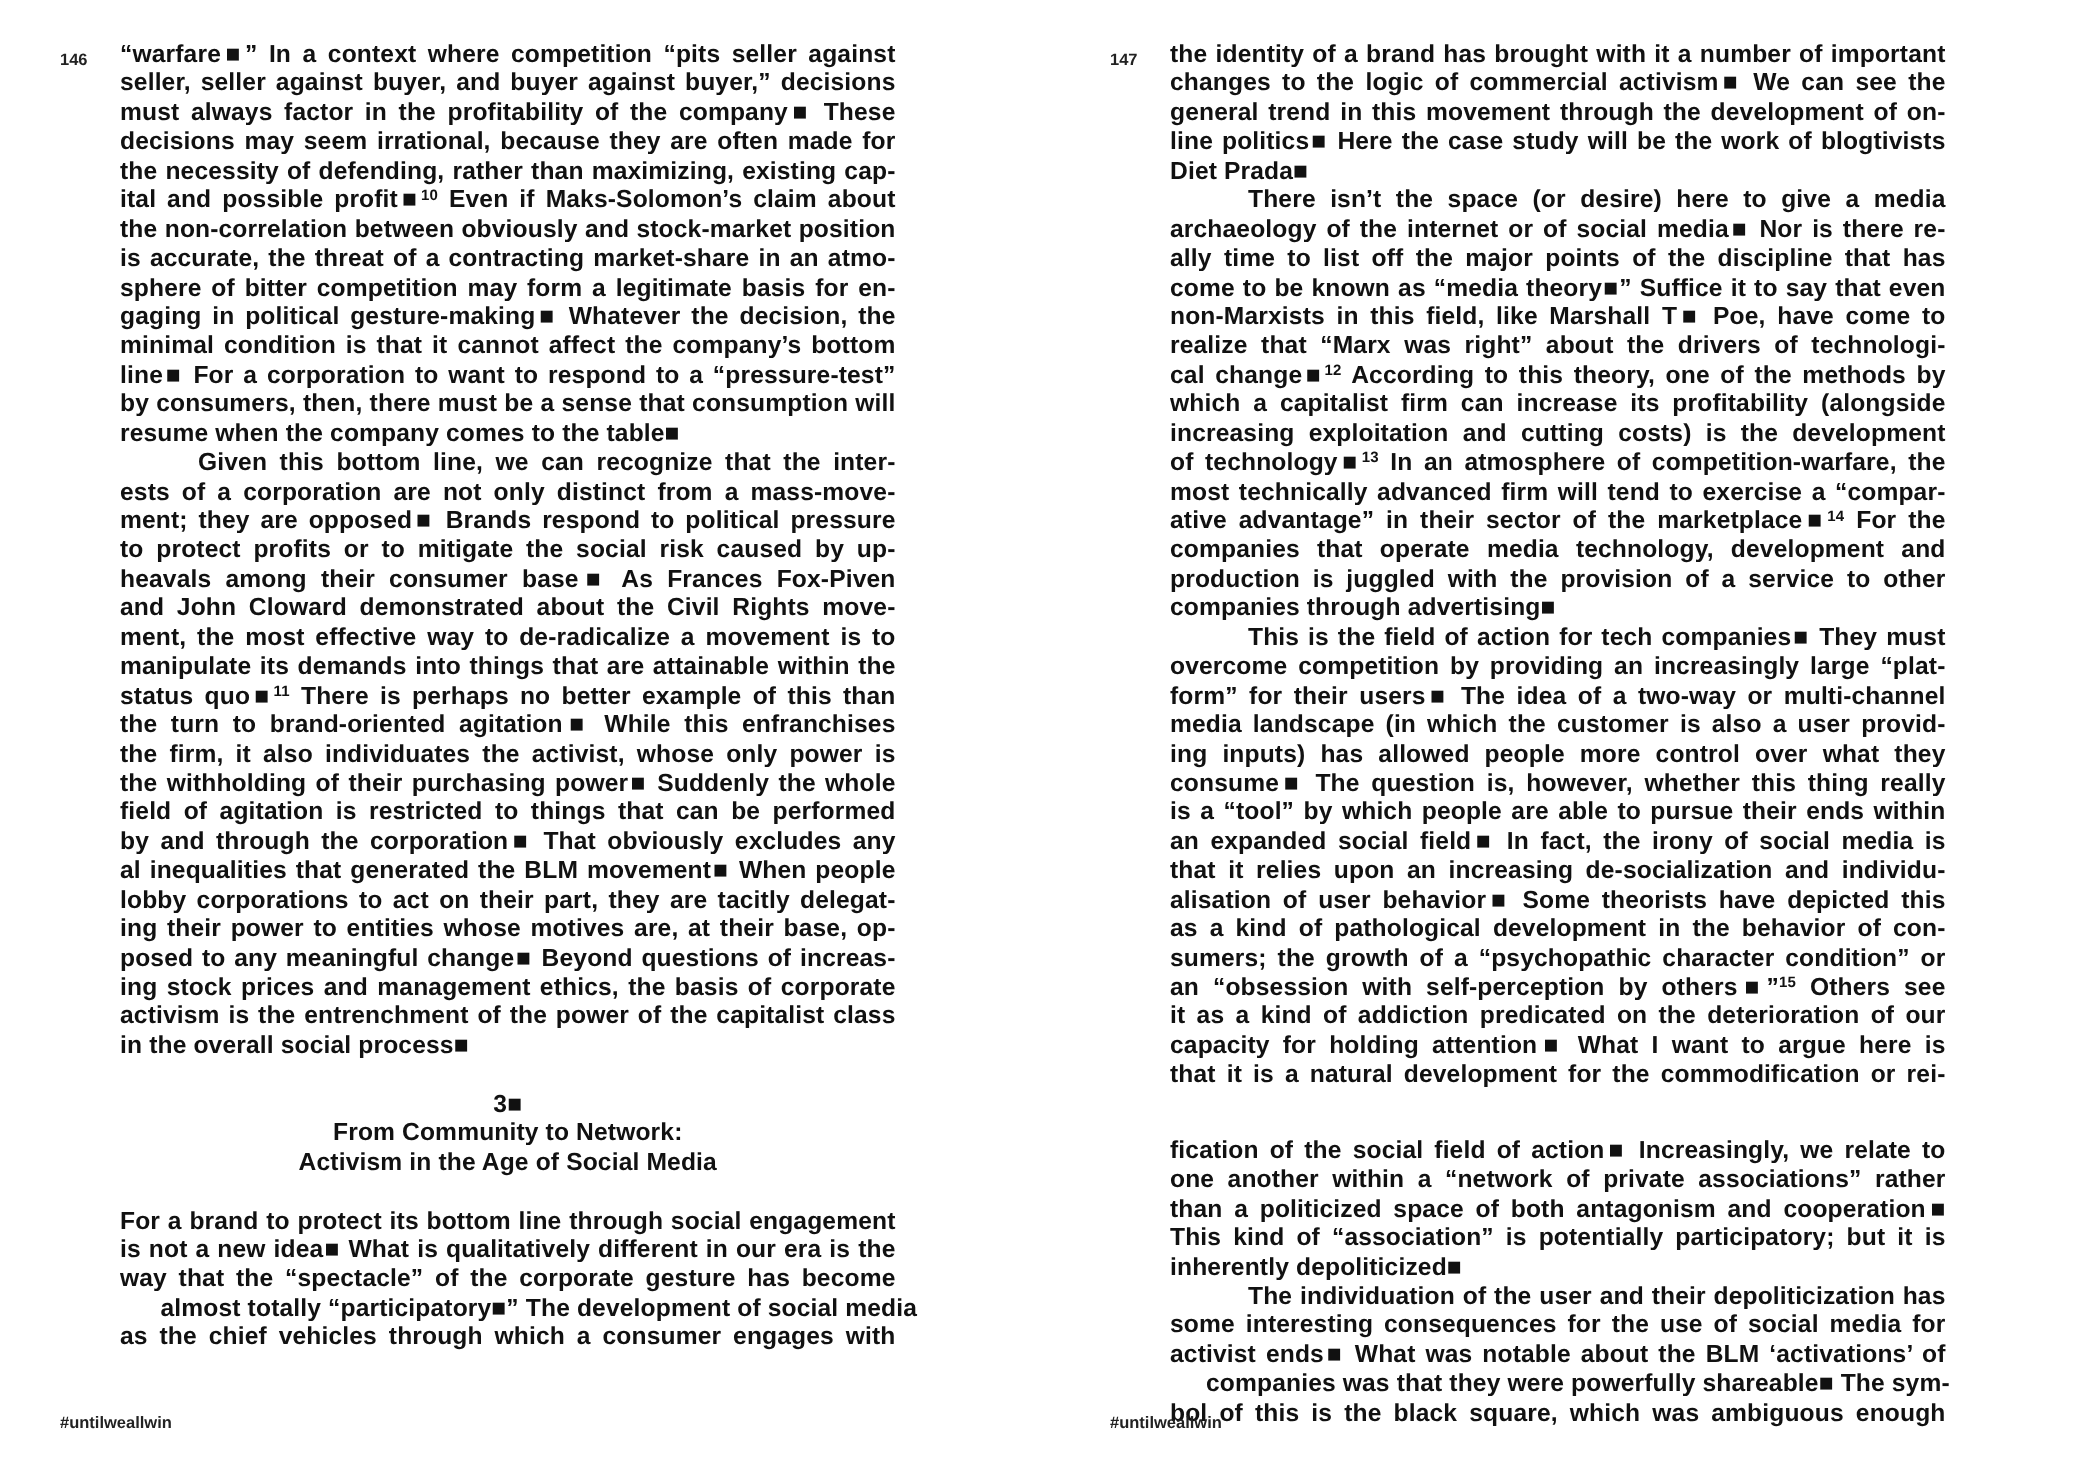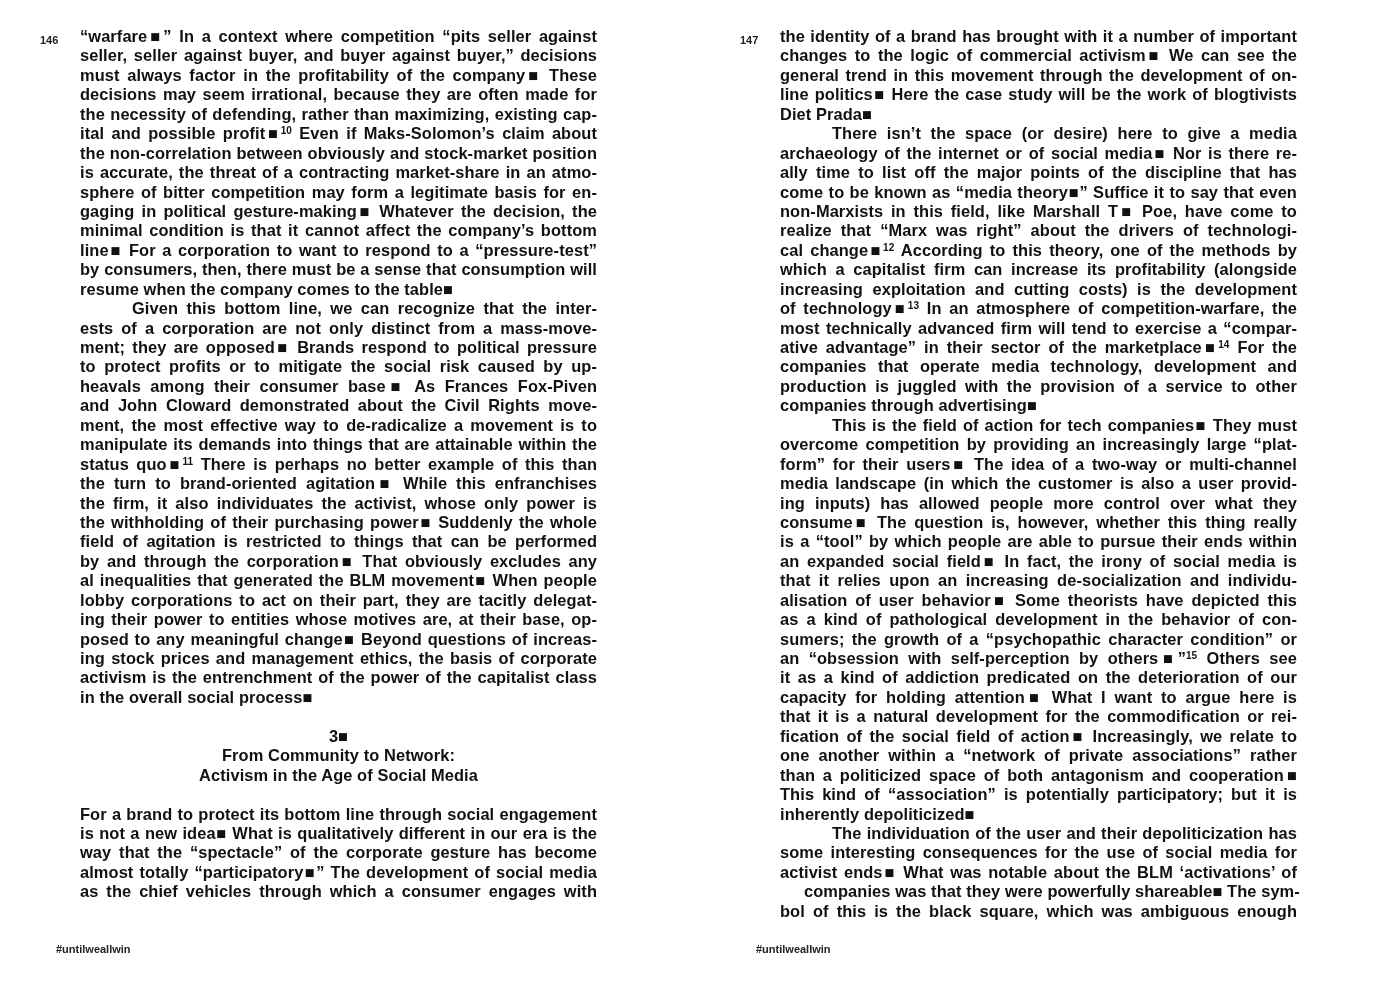--- a/index.html
+++ b/index.html
@@ -14,21 +14,21 @@
   .text-col { position: absolute; top: 27px; width: 517px; font-size: 16.4px; font-weight: bold;
               line-height: 19.45px; letter-spacing: 0.1px; }
   .page-left .text-col { left: 80px; }
   .page-right .text-col { left: 80px; }
   .line { display: block; white-space: nowrap; height: 19.45px; text-align: justify; text-align-last: justify; }
   .line.last { text-align-last: left; }
   .line.indent { padding-left: 52px; }
   .line.center { text-align: center; text-align-last: center; }
   .line.blank { height: 19.45px; }
   sup { font-size: 10px; vertical-align: 5px; line-height: 0; }
-  .footer { position: absolute; top: 943px; left: 56px; font-size: 11px; font-weight: bold; color: #222222; }
+  .footer { position: absolute; top: 943px; left: 40px; font-size: 11px; font-weight: bold; color: #222222; }
 </style>
 </head>
 <body>
 
 <div class="page page-left">
   <div class="page-number">146</div>
   <div class="text-col">
       <div class="line" style="text-align: left;"><span>“warfare■” In a context where competition “pits seller against</span></div>
       <div class="line" style="text-align: left;"><span>seller, seller against buyer, and buyer against buyer,” decisions</span></div>
       <div class="line" style="text-align: left;"><span>must always factor in the profitability of the company■ These</span></div>
@@ -65,21 +65,21 @@
       <div class="line" style="text-align: left;"><span>activism is the entrenchment of the power of the capitalist class</span></div>
       <div class="line last"><span>in the overall social process■</span></div>
       <div class="line blank"></div>
       <div class="line center"><span>3■</span></div>
       <div class="line center"><span>From Community to Network:</span></div>
       <div class="line center"><span>Activism in the Age of Social Media</span></div>
       <div class="line blank"></div>
       <div class="line" style="text-align: left;"><span>For a brand to protect its bottom line through social engagement</span></div>
       <div class="line" style="text-align: left;"><span>is not a new idea■ What is qualitatively different in our era is the</span></div>
       <div class="line" style="text-align: left;"><span>way that the “spectacle” of the corporate gesture has become</span></div>
-      <div class="line" style="text-align: left;"><span>almost totally “participatory■” The development of social media</span></div>
+      <div class="line" style="text-align: left; margin-left: 27px;"><span>almost totally “participatory■” The development of social media</span></div>
       <div class="line" style="text-align: left;"><span>as the chief vehicles through which a consumer engages with</span></div>
     </div>
   <div class="footer">#untilweallwin</div>
 </div>
 
 <div class="page page-right">
   <div class="page-number">147</div>
   <div class="text-col">
       <div class="line" style="text-align: left;"><span>the identity of a brand has brought with it a number of important</span></div>
       <div class="line" style="text-align: left;"><span>changes to the logic of commercial activism■ We can see the</span></div>
@@ -110,21 +110,21 @@
       <div class="line" style="text-align: left;"><span>is a “tool” by which people are able to pursue their ends within</span></div>
       <div class="line" style="text-align: left;"><span>an expanded social field■ In fact, the irony of social media is</span></div>
       <div class="line" style="text-align: left;"><span>that it relies upon an increasing de-socialization and individu-</span></div>
       <div class="line" style="text-align: left;"><span>alisation of user behavior■ Some theorists have depicted this</span></div>
       <div class="line" style="text-align: left;"><span>as a kind of pathological development in the behavior of con-</span></div>
       <div class="line" style="text-align: left;"><span>sumers; the growth of a “psychopathic character condition” or</span></div>
       <div class="line" style="text-align: left;"><span>an “obsession with self-perception by others■”</span><sup>15</sup><span> Others see</span></div>
       <div class="line" style="text-align: left;"><span>it as a kind of addiction predicated on the deterioration of our</span></div>
       <div class="line" style="text-align: left;"><span>capacity for holding attention■ What I want to argue here is</span></div>
       <div class="line" style="text-align: left;"><span>that it is a natural development for the commodification or rei-</span></div>
-      <div class="line" style="text-align: left;"><span>fication of the social field of action■ Increasingly, we relate to</span></div>
+      <div class="line" style="text-align: left; margin-top: 31px;"><span>fication of the social field of action■ Increasingly, we relate to</span></div>
       <div class="line" style="text-align: left;"><span>one another within a “network of private associations” rather</span></div>
       <div class="line" style="text-align: left;"><span>than a politicized space of both antagonism and cooperation■</span></div>
       <div class="line" style="text-align: left;"><span>This kind of “association” is potentially participatory; but it is</span></div>
       <div class="line last"><span>inherently depoliticized■</span></div>
       <div class="line indent" style="text-align: left;"><span>The individuation of the user and their depoliticization has</span></div>
       <div class="line" style="text-align: left;"><span>some interesting consequences for the use of social media for</span></div>
       <div class="line" style="text-align: left;"><span>activist ends■ What was notable about the BLM ‘activations’ of</span></div>
       <div class="line" style="text-align: left; margin-left: 24px;"><span>companies was that they were powerfully shareable■ The sym-</span></div>
       <div class="line" style="text-align: left;"><span>bol of this is the black square, which was ambiguous enough</span></div>
     </div>

